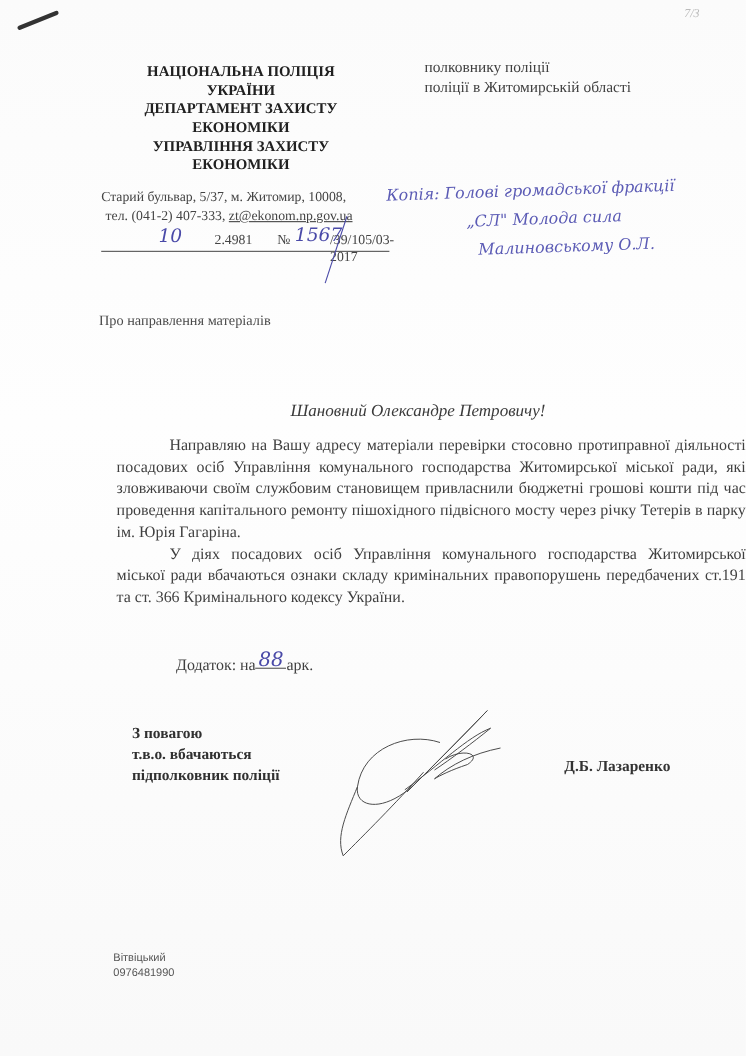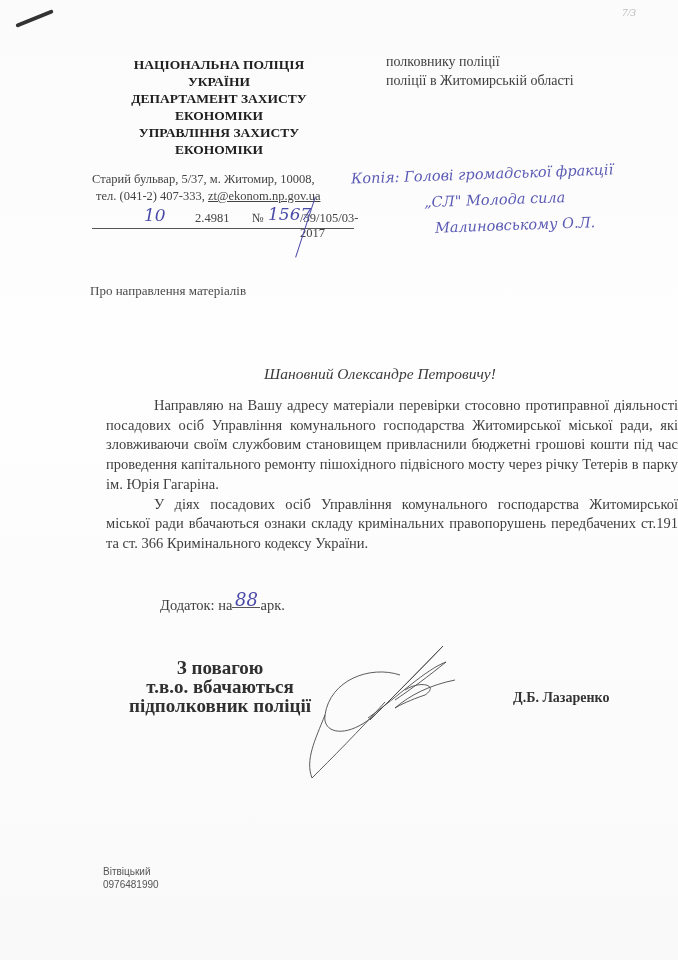--- a/index.html
+++ b/index.html
@@ -46,21 +46,21 @@
   .subject { position: absolute; left: 90px; top: 283px; font-size: 13px; color: #4a4a4a; }
   .salutation { position: absolute; left: 80px; width: 580px; top: 341px; text-align: center; font-style: italic; font-size: 15.5px; color: #3a3a3a; padding-left: 10px; margin-top: 24px; }
 
   .body-text { position: absolute; left: 106px; top: 396px; width: 572px; font-size: 14.5px; line-height: 19.7px; color: #3f3f3f; text-align: justify; }
   .body-text p { margin: 0; text-indent: 48px; }
 
   .attachment { position: absolute; left: 140px; top: 597px; font-size: 14.5px; color: #3f3f3f; margin-left: 20px; }
   .attachment .hw-sheets { display: inline-block; width: 28px; border-bottom: 1px solid #555; text-align: center;
     font-family: "DejaVu Serif", serif; font-style: italic; font-size: 18px; color: #4a4aa8; line-height: 14px; position: relative; top: -4px; }
 
-  .closing { position: absolute; left: 120px; top: 658px; width: 200px; text-align: center; font-weight: bold; font-size: 19px; line-height: 19px; color: #303030; }
+  .closing { position: absolute; left: 120px; top: 658px; width: 200px; text-align: left; font-weight: bold; font-size: 14px; line-height: 19px; color: #303030; }
   .signature { position: absolute; left: 300px; top: 640px; width: 170px; height: 140px; }
   .signer { position: absolute; left: 513px; top: 690px; font-size: 14px; font-weight: bold; color: #333; text-align: right; }
 
   .executor { position: absolute; left: 103px; top: 866px; font-size: 10px; line-height: 12.5px; color: #555; font-family: "Liberation Sans", sans-serif; }
 </style>
 </head>
 <body>
 
 <div class="page">
 

